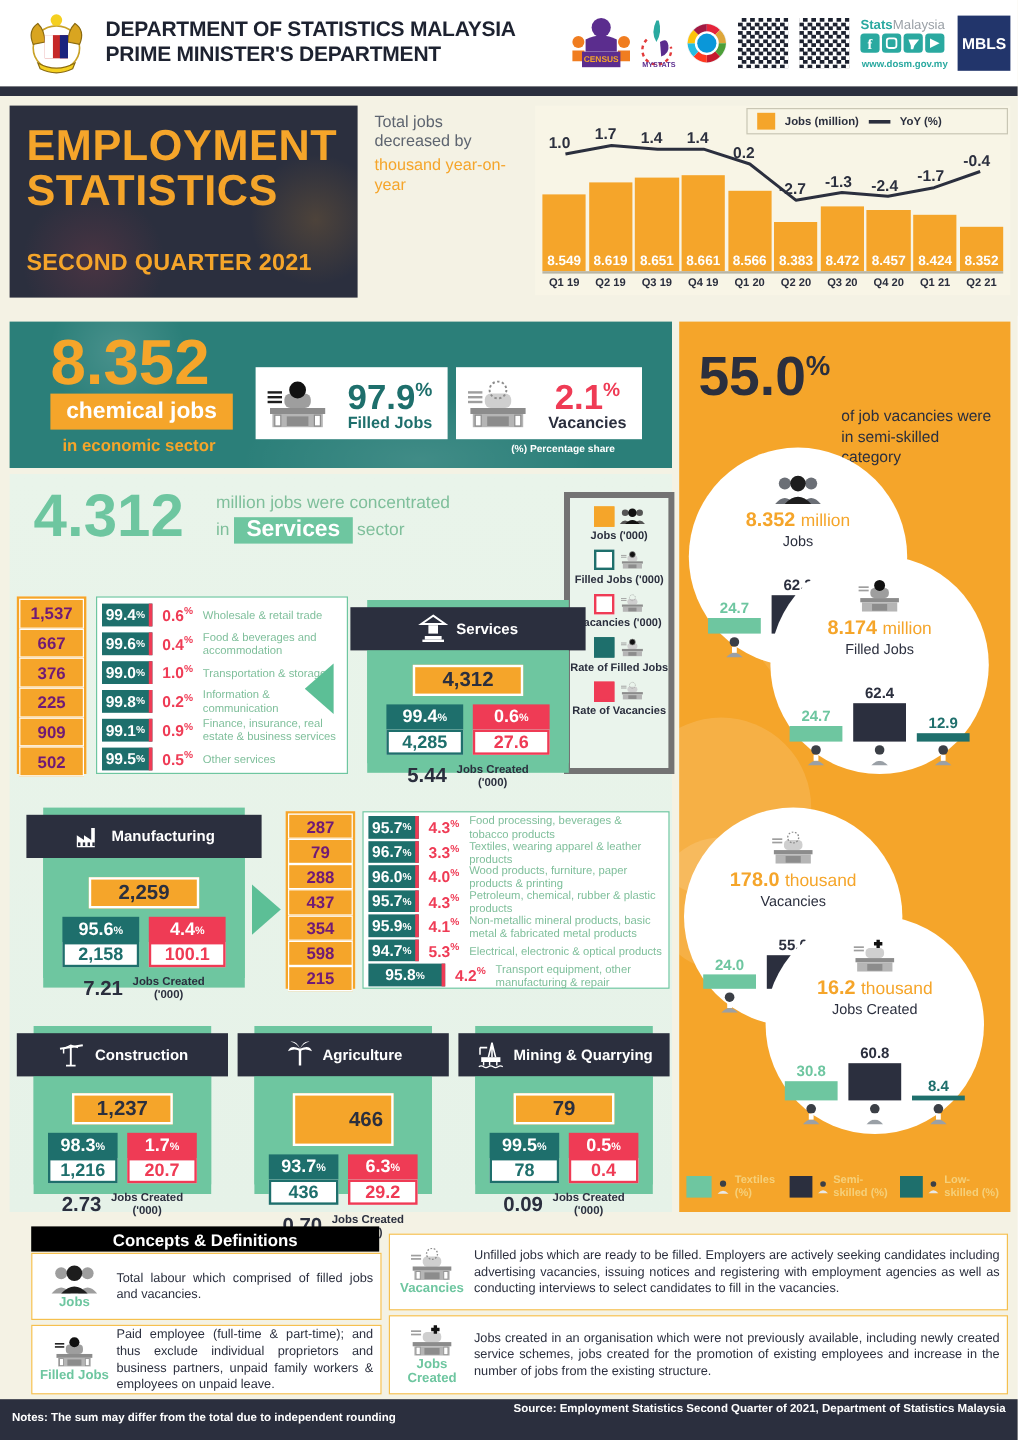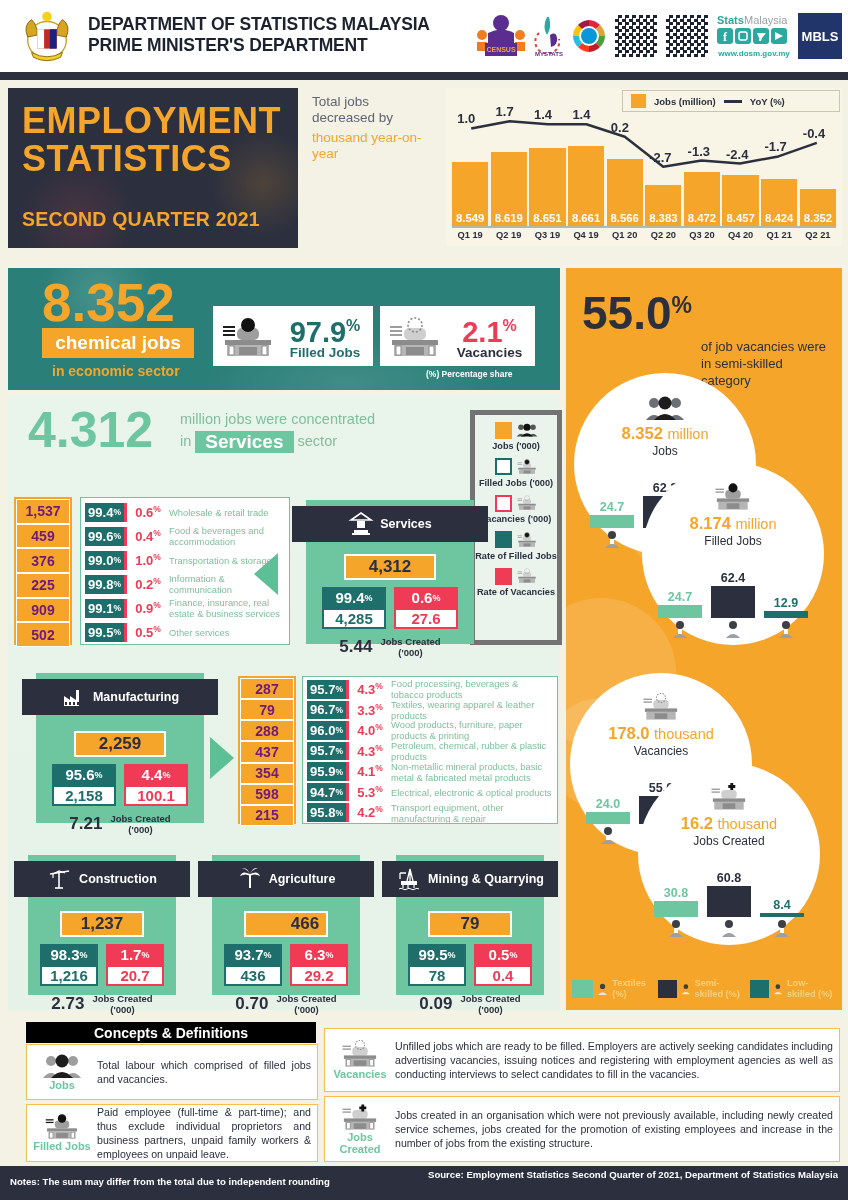--- a/index.html
+++ b/index.html
@@ -502,21 +502,21 @@
           </div>
         </div>
         <div class="jc" style="margin-top:7px">
           <div class="jv">5.44</div>
           <div class="jl">Jobs Created<br>('000)</div>
         </div>
       </div>
       </div>
       <div class="numcol" style="left: 14px; top: 497px; width: 58px; height: 148px;">
         <div class="n" style="height: 24.6667px;">1,537</div>
-        <div class="n" style="height: 24.6667px;">459</div>
+        <div class="n" style="height: 24.6667px;">667</div>
         <div class="n" style="height: 24.6667px;">376</div>
         <div class="n" style="height: 24.6667px;">225</div>
         <div class="n" style="height: 24.6667px;">909</div>
         <div class="n" style="height: 24.6667px;">502</div>
       </div>
       <div class="listbox" style="left: 80px; top: 497px; width: 210px; height: 148px; padding: 2px 4px;">
         <div class="lrow" style="height: 24px;">
           <div class="p1" style="width:42px;height:19px;">99.4<sup>%</sup></div>
         <div class="p2" style="width:42px;">0.6<sup>%</sup></div>
         <div class="p3" style="flex:1;">Wholesale &amp; retail trade</div>
@@ -612,21 +612,21 @@
           <div class="p1" style="width:42px;height:18.571428571428573px;">95.9<sup>%</sup></div>
         <div class="p2" style="width:42px;">4.1<sup>%</sup></div>
         <div class="p3" style="flex:1;">Non-metallic mineral products, basic metal &amp; fabricated metal products</div>
         </div>
         <div class="lrow" style="height: 20.5714px;">
           <div class="p1" style="width:42px;height:18.571428571428573px;">94.7<sup>%</sup></div>
         <div class="p2" style="width:42px;">5.3<sup>%</sup></div>
         <div class="p3" style="flex:1;">Electrical, electronic &amp; optical products</div>
         </div>
         <div class="lrow" style="height: 20.5714px;">
-          <div class="p1" style="width:42px;height:18.571428571428573px;">95.8<sup>%</sup></div>
+          <div class="p1" style="width:64px;height:18.571428571428573px;">95.8<sup>%</sup></div>
         <div class="p2" style="width:42px;">4.2<sup>%</sup></div>
         <div class="p3" style="flex:1;">Transport equipment, other manufacturing &amp; repair</div>
         </div>
       </div>
       <div class="arrow" style="left: 210px; top: 737px; border-top: 21px solid transparent; border-bottom: 21px solid transparent; border-left: 24px solid rgb(92, 191, 150);"></div>
       <div class="sector" style="left: 14px; top: 855px; width: 176px; height: 140px;">
       <div class="shadow"></div>
       <div class="hdr">
         <svg class="ic" viewBox="0 0 26 26">
             <path d="M3 8 L22 5" stroke="#fff" stroke-width="1.6" fill="none"></path>
@@ -661,21 +661,21 @@
         <svg class="ic" viewBox="0 0 26 26">
             <path d="M13 8 v14" stroke="#fff" stroke-width="2"></path>
             <path d="M13 8 q-8-4-10 2 q6-3 10 0" fill="#fff"></path>
             <path d="M13 8 q8-4 10 2 q-6-3-10 0" fill="#fff"></path>
             <path d="M13 8 q-3-7 -8-6 q5 1 8 6" fill="#fff"></path>
             <path d="M13 8 q3-7 8-6 q-5 1-8 6" fill="#fff"></path>
           </svg>
           <span>Agriculture</span>
       </div>
       <div class="body">
-        <div class="vbox" style="margin:14px auto 0;width:84px;height:26px;font-size:17px;padding-left:38px;">466</div>
+        <div class="vbox" style="margin:14px auto 0;width:84px;height:44px;font-size:17px;padding-left:38px;">466</div>
         <div class="stack" style="margin-top:7px">
           <div class="col">
             <div class="cell-t teal-bg" style="width:58px;height:21px;font-size:15px;">93.7<sup style="font-size:9px">%</sup></div>
             <div class="cell-b teal-fg" style="width:58px;height:21px;font-size:15px;border:2px solid #1e6f6c;">436</div>
           </div>
           <div class="col">
             <div class="cell-t red-bg" style="width:58px;height:21px;font-size:15px;">6.3<sup style="font-size:9px">%</sup></div>
             <div class="cell-b red-fg" style="width:58px;height:21px;font-size:15px;border:2px solid #ef3b55;">29.2</div>
           </div>
         </div>

